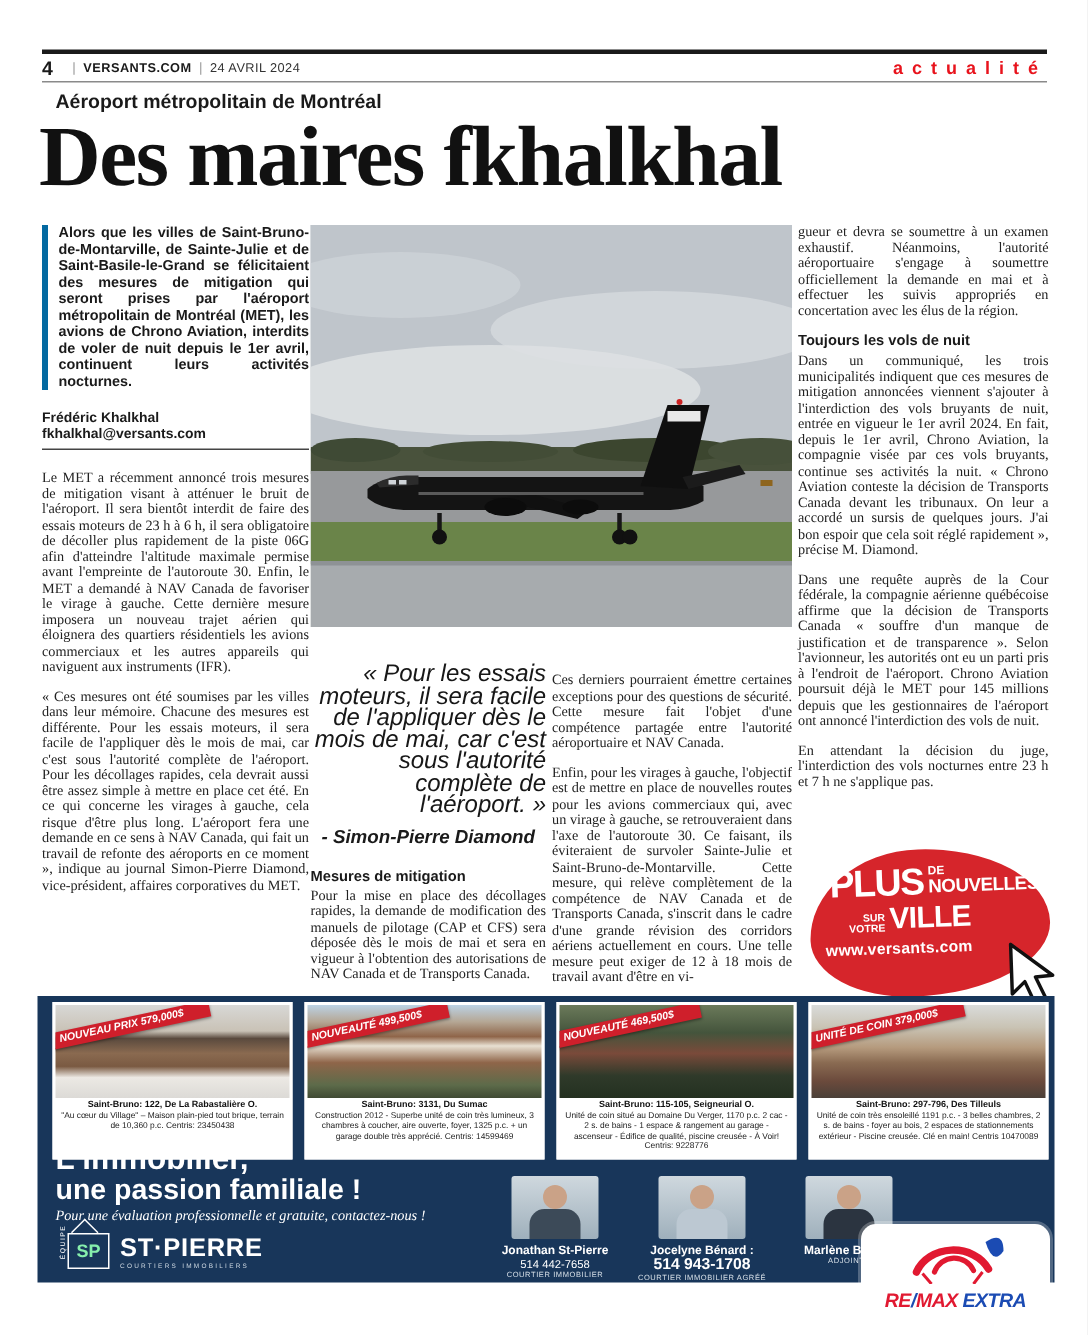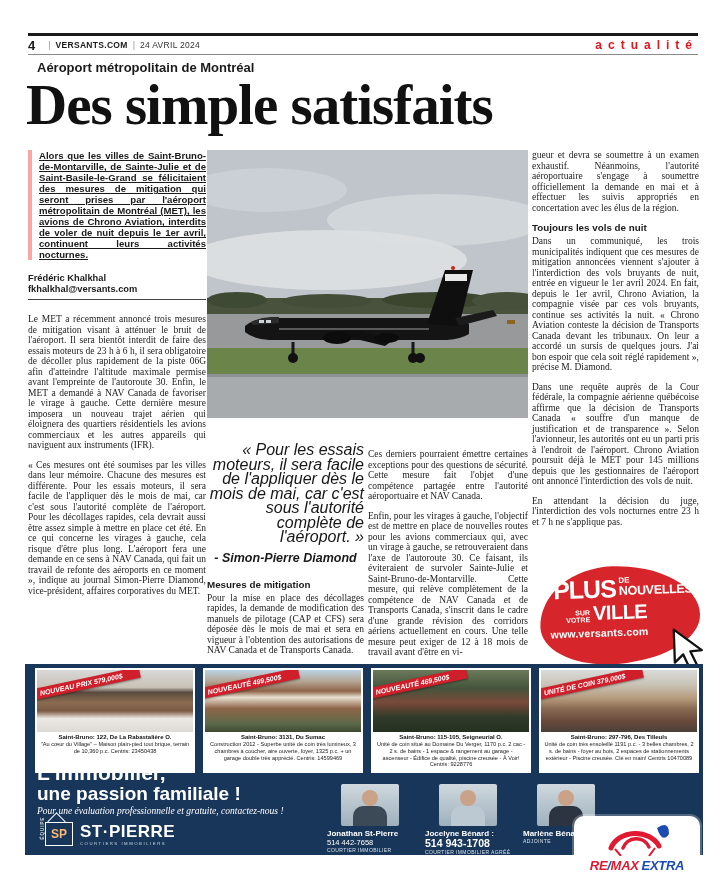--- a/index.html
+++ b/index.html
@@ -15,22 +15,22 @@
   .mh-section{margin-left:auto;color:#e8131c;font-weight:bold;font-size:12px;letter-spacing:6px;}
   
   .kicker{position:absolute;left:37px;top:60px;font-size:13px;font-weight:bold;}
   .headline{position:absolute;left:26px;top:72px;margin:0;font-family:"Liberation Serif",serif;
             font-weight:bold;font-size:57px;letter-spacing:-1px;color:#111;}
   
   .serifbody{font-family:"Liberation Serif",serif;font-size:9.5px;line-height:10.5px;
              text-align:justify;color:#222;}
   .serifbody p{margin:0 0 9px 0;}
   .col1{position:absolute;left:28px;top:150px;width:178px;}
-  .lead{border-left:4px solid #fca5a5;padding-left:7px;font-size:9.6px;line-height:11px;
-        font-weight:bold;text-align:justify;text-decoration:underline;}
+  .lead{border-left:4px solid #0369a1;padding-left:7px;font-size:9.6px;line-height:11px;
+        font-weight:bold;text-align:justify;}
   .byline{margin-top:13px;font-weight:bold;font-size:9.3px;line-height:11px;}
   .byline-rule{border-bottom:1.5px solid #444;margin-top:4px;margin-bottom:14px;}
   .col2{position:absolute;left:207px;top:443px;width:157px;}
   .pullquote{font-size:16px;line-height:14.5px;font-weight:normal;font-style:italic;
              text-align:right;color:#171717;}
   .pq-attrib{font-size:12.5px;font-weight:bold;font-style:italic;text-align:center;margin-top:6px;}
   .subhead{font-size:9.8px;font-weight:bold;margin:14px 0 3px 0;font-family:"Liberation Sans",sans-serif;}
   .col3{position:absolute;left:368px;top:449px;width:160px;}
   .col4{position:absolute;left:532px;top:150px;width:167px;}
   .col4 .subhead{margin-top:0;}
@@ -69,27 +69,27 @@
   .card-title{font-size:6px;font-weight:bold;line-height:7px;color:#111;}
   .card-desc{font-size:5.6px;line-height:6.8px;color:#222;}
   
   .slogan{position:absolute;left:12px;top:98px;color:#fff;width:300px;}
   .slogan-l1{font-size:21px;font-weight:bold;line-height:22px;}
   .slogan-l2{font-size:19px;font-weight:bold;line-height:20px;}
   .slogan-sub{font-family:"Liberation Serif",serif;font-style:italic;font-size:9.5px;margin-top:2px;}
   .splogo{display:flex;align-items:center;margin-top:6px;}
   .sp-equipe{transform:rotate(-90deg);font-size:4.5px;letter-spacing:1px;color:#fff;width:10px;margin-right:-2px;}
   .sp-box{width:26px;height:22px;border:1.5px solid #fff;display:flex;align-items:center;justify-content:center;
-          font-size:12px;font-weight:bold;color:#fdba74;position:relative;}
+          font-size:12px;font-weight:bold;color:#86efac;position:relative;}
   .sp-box::before{content:"";position:absolute;top:-8px;left:4px;width:12px;height:12px;
                   border-top:1.5px solid #fff;border-right:1.5px solid #fff;transform:rotate(-45deg);}
   .sp-name{font-size:17px;font-weight:bold;color:#fff;margin-left:7px;letter-spacing:.5px;}
   .sp-sub{font-size:4.3px;color:#cdd8e2;letter-spacing:1.5px;margin-left:7px;margin-top:-1px;}
   .agents{position:absolute;left:302px;top:120px;display:flex;gap:12px;}
-  .agent{width:86px;text-align:left;color:#fff;}
+  .agent{width:86px;text-align:center;color:#fff;}
   .agent-photo{width:58px;height:42px;margin:0 auto;border-radius:2px;position:relative;overflow:hidden;
                background:linear-gradient(180deg,#cfd8de,#9fb0bc);}
   .agent-photo::before{content:"";position:absolute;left:50%;top:6px;transform:translateX(-50%);
                width:16px;height:16px;border-radius:50%;background:#caa287;}
   .agent-photo::after{content:"";position:absolute;left:50%;top:22px;transform:translateX(-50%);
                width:34px;height:22px;border-radius:10px 10px 0 0;background:#3c4a58;}
   .agent:nth-child(2) .agent-photo::after{background:#bcc8d2;}
   .agent:nth-child(3) .agent-photo::after{background:#2b3440;}
   .agent-name{font-size:8px;font-weight:bold;margin-top:3px;line-height:9px;}
   .agent-phone{font-size:7.5px;line-height:9px;}
@@ -109,21 +109,21 @@
   <div class="masthead">
     <span class="pageno">4</span>
     <span class="mh-sep">|</span>
     <span class="mh-site">VERSANTS.COM</span>
     <span class="mh-sep">|</span>
     <span class="mh-date">24 AVRIL 2024</span>
     <span class="mh-section">actualité</span>
   </div>
 
   <div class="kicker">Aéroport métropolitain de Montréal</div>
-  <h1 class="headline">Des simple satisfaits</h1>
+  <h1 class="headline">Des maires fkhalkhal</h1>
 
   <div class="col1">
     <div class="lead">Alors que les villes de Saint-Bruno-de-Montarville, de Sainte-Julie et de Saint-Basile-le-Grand se félicitaient des mesures de mitigation qui seront prises par l'aéroport métropolitain de Montréal (MET), les avions de Chrono Aviation, interdits de voler de nuit depuis le 1er avril, continuent leurs activités nocturnes.</div>
     <div class="byline">
       <div>Frédéric Khalkhal</div>
       <div>fkhalkhal@versants.com</div>
     </div>
     <div class="byline-rule"></div>
     <div class="serifbody">
       <p>Le MET a récemment annoncé trois mesures de mitigation visant à atténuer le bruit de l'aéroport. Il sera bientôt interdit de faire des essais moteurs de 23 h à 6 h, il sera obligatoire de décoller plus rapidement de la piste 06G afin d'atteindre l'altitude maximale permise avant l'empreinte de l'autoroute 30. Enfin, le MET a demandé à NAV Canada de favoriser le virage à gauche. Cette dernière mesure imposera un nouveau trajet aérien qui éloignera des quartiers résidentiels les avions commerciaux et les autres appareils qui naviguent aux instruments (IFR).</p>

